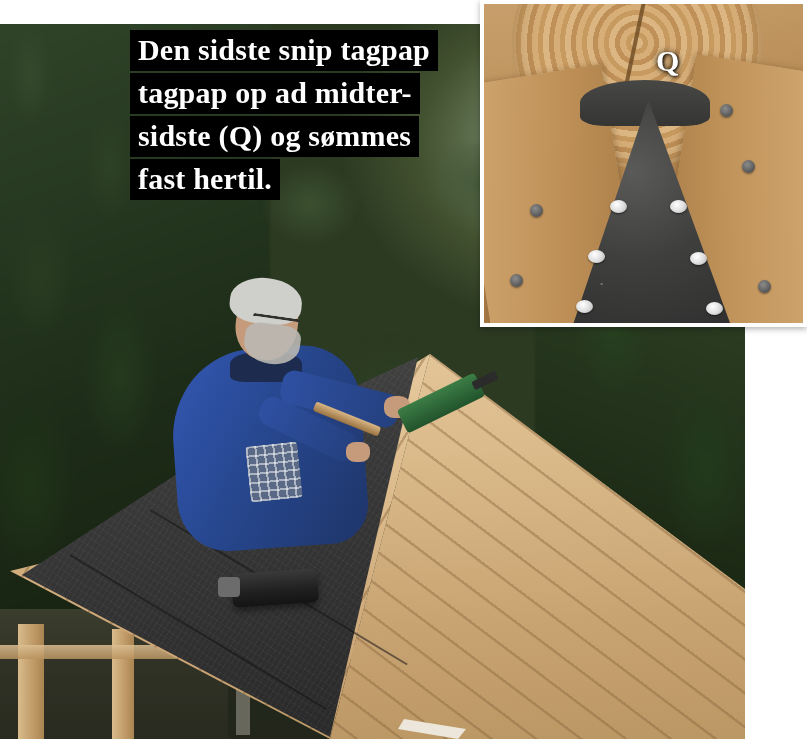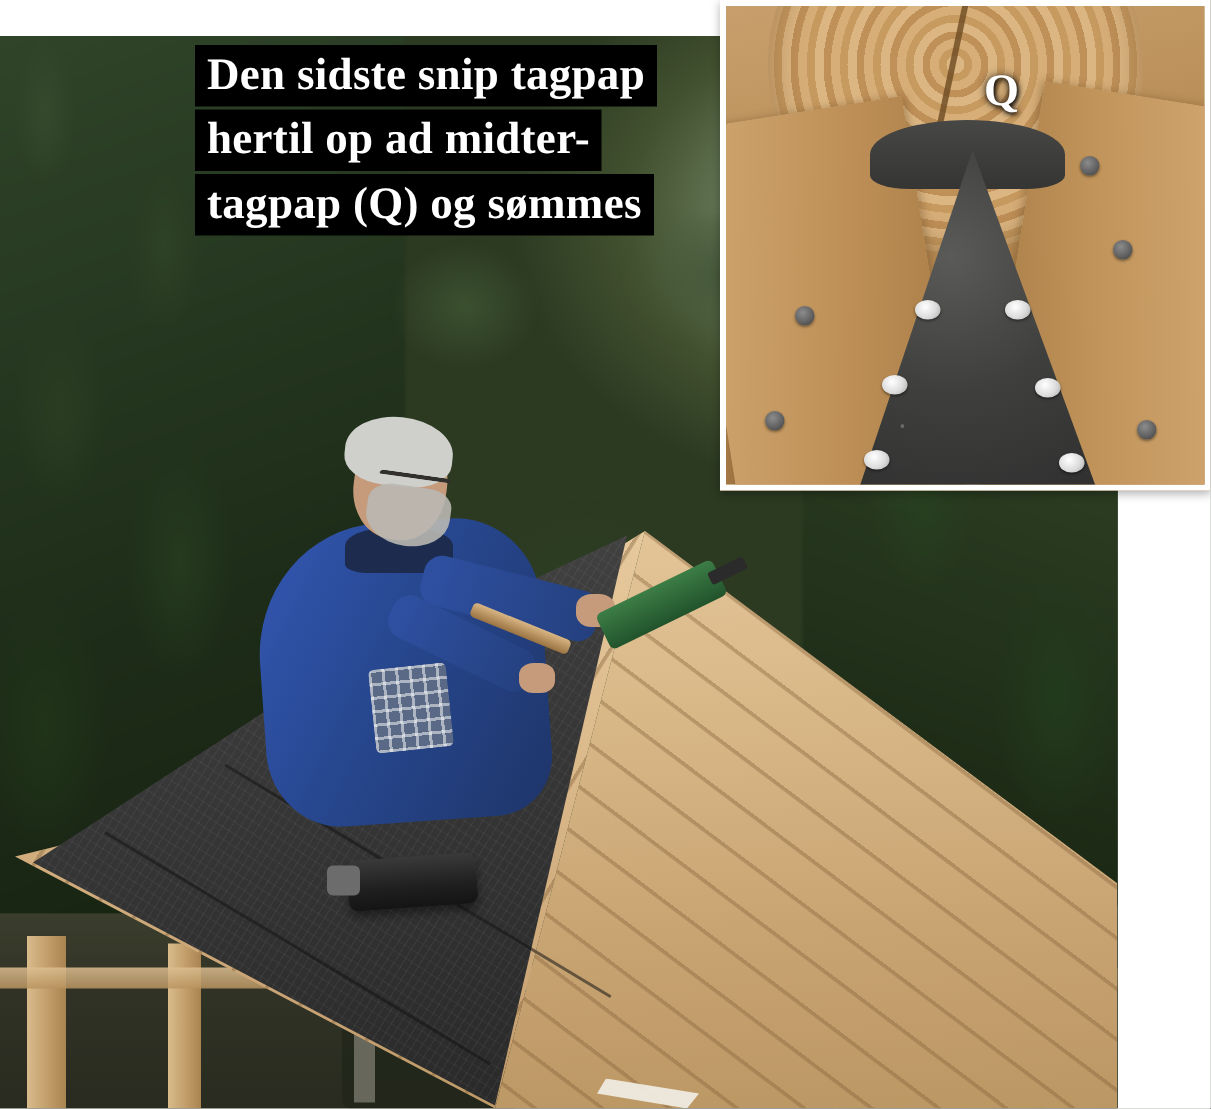--- a/index.html
+++ b/index.html
@@ -463,17 +463,18 @@
     <div class="screw" style="left:26px;top:270px;"></div>
     <div class="screw" style="left:258px;top:156px;"></div>
     <div class="screw" style="left:274px;top:276px;"></div>
     <div class="screw" style="left:236px;top:100px;"></div>
 
     <div class="inset-label">Q</div>
   </div>
 
   <div class="caption">
     <div class="caption-line">Den sidste snip tagpap</div><br>
-    <div class="caption-line">hertil op ad midter-</div><br>
-    <div class="caption-line">tagpap (Q) og sømmes</div><br>
+    <div class="caption-line">tagpap op ad midter-</div><br>
+    <div class="caption-line">sidste (Q) og sømmes</div><br>
+    <div class="caption-line">fast hertil.</div>
   </div>
 
 </div>
 
 </body></html>

